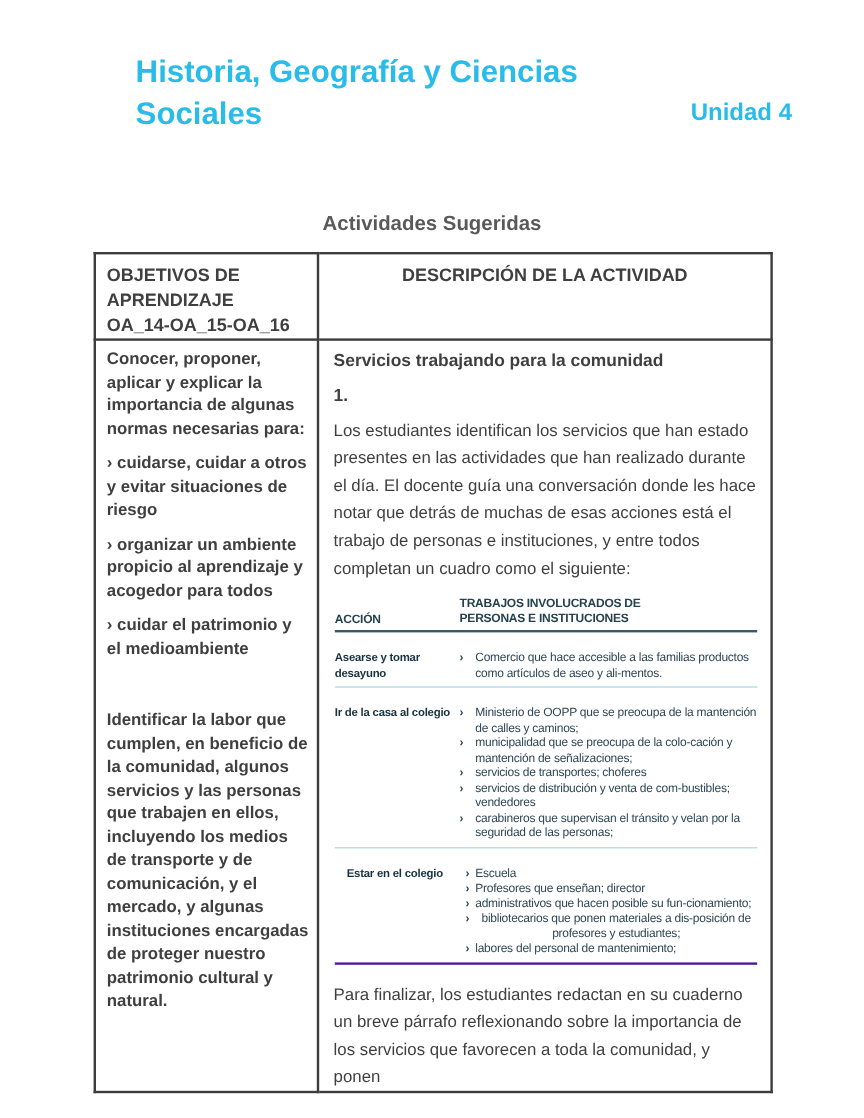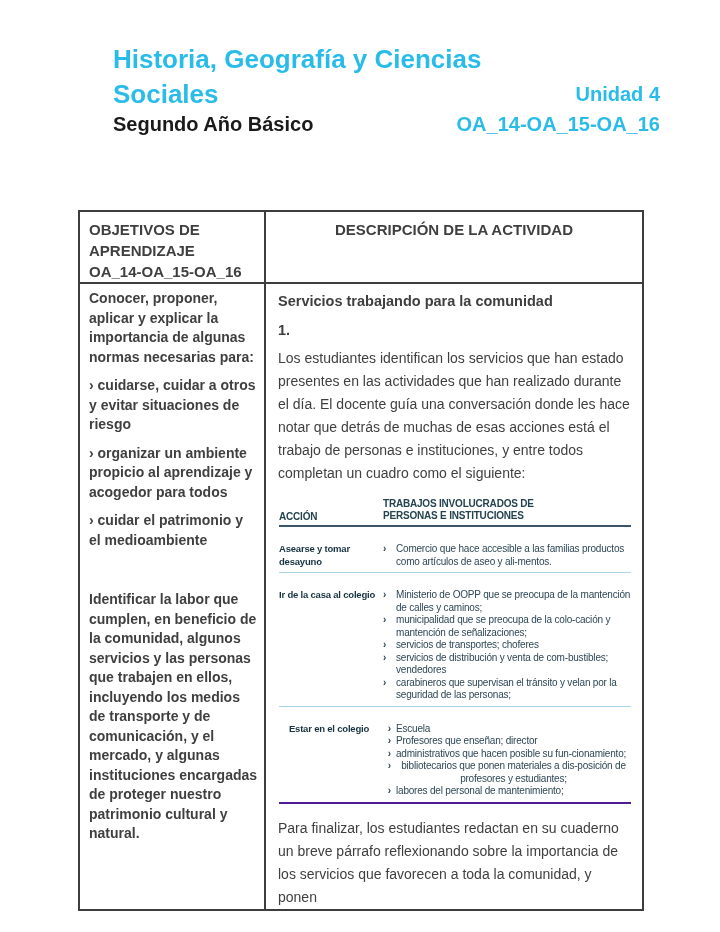--- a/index.html
+++ b/index.html
@@ -157,26 +157,23 @@
   }
 </style>
 </head>
 <body>
 
 <div class="page">
 
   <div class="header">
     <div class="doc-title">Historia, Geografía y Ciencias Sociales</div>
     <div class="unit-label">Unidad 4</div>
-    <div class="grade-row">
-      <span class="grade-label">Segundo Año Básico</span>
-      <span class="oa-codes">OA_14-OA_15-OA_16</span>
-    </div>
   </div>
 
+  <div class="section-title">Actividades Sugeridas</div>
 
   <table class="main-table">
     <thead>
       <tr>
         <th class="obj-h">OBJETIVOS DE APRENDIZAJE OA_14-OA_15-OA_16</th>
         <th class="act-h">DESCRIPCIÓN DE LA ACTIVIDAD</th>
       </tr>
     </thead>
     <tbody>
       <tr>

